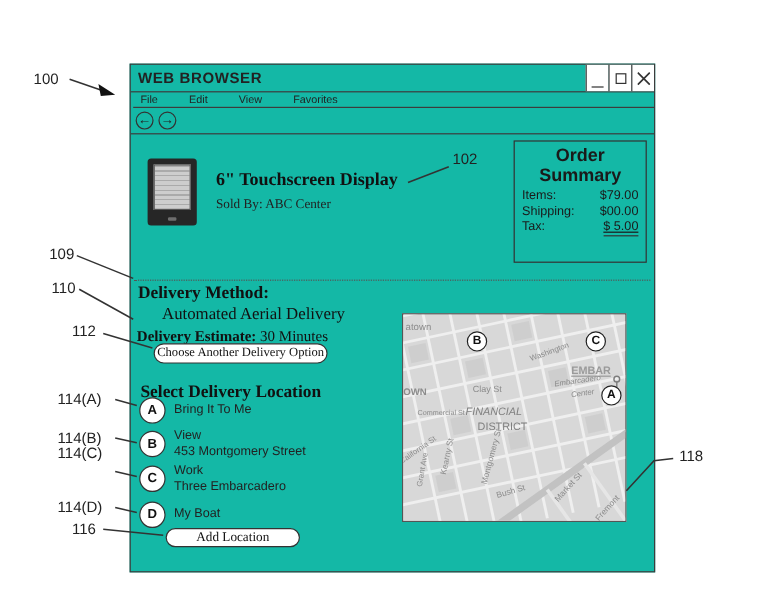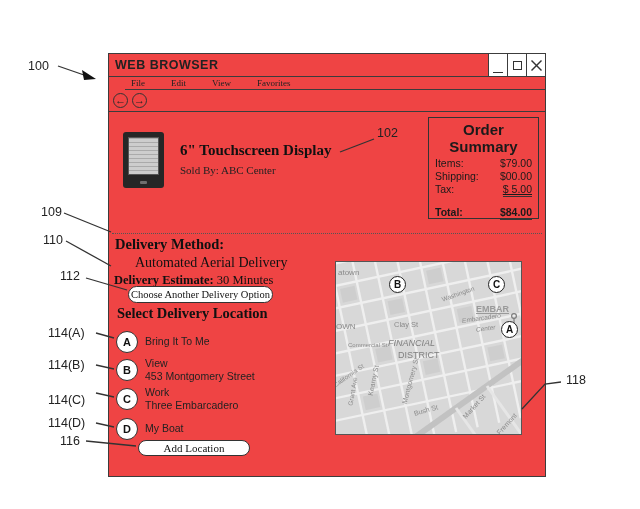--- a/index.html
+++ b/index.html
@@ -3,32 +3,32 @@
 <meta charset="utf-8">
 <style>
   html,body{margin:0;padding:0;background:#ffffff;}
   .canvas{position:relative;width:640px;height:509px;background:#ffffff;overflow:hidden;
           font-family:"Liberation Sans",sans-serif;color:#1a1a1a;margin-top:20px;}
   .leaders{position:absolute;left:0;top:0;width:640px;height:509px;pointer-events:none;z-index:5;}
   .ref{position:absolute;font-size:12.5px;color:#222;z-index:6;font-family:"Liberation Sans",sans-serif;}
 
   
   .window{position:absolute;left:108px;top:33px;width:438px;height:424px;
-          border:1.6px solid #3c3c3c;background:#ef4444;box-sizing:border-box;}
+          border:1.6px solid #3c3c3c;background:#14b8a6;box-sizing:border-box;}
   .titlebar{position:absolute;left:0;top:0;right:0;height:22px;border-bottom:1.4px solid #3c3c3c;
             display:flex;align-items:center;}
   .title{font-size:12.5px;font-weight:bold;letter-spacing:.5px;padding-left:6px;color:#222;}
   .controls{position:absolute;right:0;top:0;height:22px;display:flex;}
   .ctrl{width:19px;height:22px;border-left:1.4px solid #3c3c3c;box-sizing:border-box;
         display:flex;align-items:center;justify-content:center;background:#fff;cursor:pointer;}
   .min-glyph{display:block;width:10px;height:8px;border-bottom:1.6px solid #333;margin-top:6px;}
   .max-glyph{display:block;width:9px;height:9px;border:1.3px solid #333;box-sizing:border-box;}
 
-  .menubar{position:absolute;left:16px;top:22px;right:0;height:13px;border-bottom:1.2px solid #3c3c3c;
-           display:flex;align-items:center;font-size:9px;color:#222;font-family:Liberation Serif, serif;}
+  .menubar{position:absolute;left:2px;top:22px;right:0;height:13px;border-bottom:1.2px solid #3c3c3c;
+           display:flex;align-items:center;font-size:9px;color:#222;}
   .menu-item{margin-left:6px;cursor:pointer;}
   .menu-item + .menu-item{margin-left:26px;}
 
   .navbar{position:absolute;left:0;top:35px;right:0;height:22px;border-bottom:1.2px solid #3c3c3c;
           display:flex;align-items:center;}
   .navbtn{width:15px;height:15px;border:1.2px solid #333;border-radius:50%;margin-left:4px;
           display:flex;align-items:center;justify-content:center;font-size:11px;font-weight:bold;
           color:#222;cursor:pointer;box-sizing:border-box;line-height:1;}
   .urlbox{position:absolute;left:38px;right:7px;top:3px;height:15px;border:1.2px solid #333;
           border-radius:2px;display:flex;align-items:center;padding-left:5px;font-size:9.5px;color:#222;
@@ -62,21 +62,21 @@
             font-weight:bold;font-size:14.5px;color:#111;}
   .dm-value{position:absolute;left:26px;top:201px;font-family:"Liberation Serif",serif;
             font-size:14px;color:#111;}
   .de-line{position:absolute;left:5px;top:219px;font-family:"Liberation Serif",serif;
            font-size:12.5px;color:#111;}
   .pill{position:absolute;border:1.3px solid #333;border-radius:10px;background:#fff;
         font-family:"Liberation Serif",serif;color:#111;display:flex;align-items:center;
         justify-content:center;cursor:pointer;box-sizing:border-box;padding:0;}
   .choose{left:19px;top:232px;width:145px;height:17px;font-size:10.5px;}
   .add{left:29px;top:386px;width:112px;height:16px;font-size:11px;}
-  .select-heading{position:absolute;left:8px;top:251px;font-family:"Liberation Serif",serif;
+  .select-heading{position:absolute;left:8px;top:265px;font-family:"Liberation Serif",serif;
                   font-weight:bold;font-size:14.5px;color:#111;}
 
   .loc-circle{position:absolute;left:7px;width:22px;height:22px;border:1.4px solid #333;border-radius:50%;
               display:flex;align-items:center;justify-content:center;font-size:11px;font-weight:bold;
               color:#111;background:#fff;box-sizing:border-box;cursor:pointer;}
   .loc-text{position:absolute;left:36px;font-size:10.5px;color:#222;line-height:13px;}
 
   
   .map{position:absolute;left:226px;top:207px;width:187px;height:174px;border:1.3px solid #555;
        box-sizing:border-box;overflow:hidden;background:#d8d8d8;cursor:pointer;}
@@ -109,21 +109,21 @@
     <polygon points="96,59 82,50 84,60" fill="#111"></polygon>
   </svg>
 
   <div class="ref" style="left:28px;top:39px;">100</div>
   <div class="ref" style="left:377px;top:106px;">102</div>
   <div class="ref" style="left:41px;top:185px;">109</div>
   <div class="ref" style="left:43px;top:213px;">110</div>
   <div class="ref" style="left:60px;top:249px;">112</div>
   <div class="ref" style="left:48px;top:306px;">114(A)</div>
   <div class="ref" style="left:48px;top:338px;">114(B)</div>
-  <div class="ref" style="left:48px;top:373px;">114(C)</div>
+  <div class="ref" style="left:48px;top:351px;">114(C)</div>
   <div class="ref" style="left:48px;top:396px;">114(D)</div>
   <div class="ref" style="left:60px;top:414px;">116</div>
   <div class="ref" style="left:566px;top:353px;">118</div>
 
   <div class="window">
 
     <div class="titlebar">
       <span class="title">WEB BROWSER</span>
       <div class="controls">
         <div class="ctrl">
@@ -170,24 +170,20 @@
         <span>Items:</span>
         <span class="val">$79.00</span>
       </div>
       <div class="order-row">
         <span>Shipping:</span>
         <span class="val">$00.00</span>
       </div>
       <div class="order-row">
         <span>Tax:</span>
         <span class="val tax-val">$ 5.00</span>
-      </div>
-      <div class="order-total">
-        <span>Total:</span>
-        <span class="total-val">$84.00</span>
       </div>
     </div>
 
     <div class="dotted-sep"></div>
     <div class="dm-label">Delivery Method:</div>
     <div class="dm-value">Automated Aerial Delivery</div>
     <div class="de-line">
       <b>Delivery Estimate:</b>
       <span>30 Minutes</span>
     </div>
@@ -254,21 +250,21 @@
         <line x1="78" y1="176" x2="190" y2="96" stroke="#c2c2c2" stroke-width="6"></line>
         <line x1="151" y1="124" x2="186" y2="173" stroke="#e6e6e6" stroke-width="3"></line>
         <line x1="120" y1="146" x2="155" y2="195" stroke="#e6e6e6" stroke-width="3"></line>
         <g>
           <circle cx="178" cy="54" r="2.4" fill="none" stroke="#7d7d7d" stroke-width="1.2"></circle>
           <line x1="178" y1="56" x2="178" y2="62" stroke="#7d7d7d" stroke-width="1.2"></line>
         </g>
       </svg>
 
       <span class="map-label" style="left:2px;top:6px;font-size:8px;">atown</span>
-      <span class="map-label" style="left:0px;top:60px;font-size:8px;font-weight:normal;">OWN</span>
+      <span class="map-label" style="left:0px;top:60px;font-size:8px;font-weight:bold;">OWN</span>
       <span class="map-label" style="left:58px;top:58px;font-size:7.5px;">Clay St</span>
       <span class="map-label" style="left:12px;top:80px;font-size:6px;">Commercial St</span>
       <span class="map-label" style="left:52px;top:76px;font-size:9px;font-style:italic;color:#7f7f7f;">FINANCIAL</span>
       <span class="map-label" style="left:62px;top:88px;font-size:9px;color:#7f7f7f;">DISTRICT</span>
       <span class="map-label" style="left:34px;top:130px;transform:rotate(-78deg);">Kearny St</span>
       <span class="map-label" style="left:68px;top:138px;transform:rotate(-75deg);">Montgomery St</span>
       <span class="map-label" style="left:78px;top:148px;transform:rotate(-16deg);">Bush St</span>
       <span class="map-label" style="left:128px;top:152px;transform:rotate(-48deg);">Market St</span>
       <span class="map-label" style="left:162px;top:168px;transform:rotate(-48deg);">Fremont</span>
       <span class="map-label" style="left:14px;top:140px;font-size:6.5px;transform:rotate(-80deg);">Grant Ave</span>

